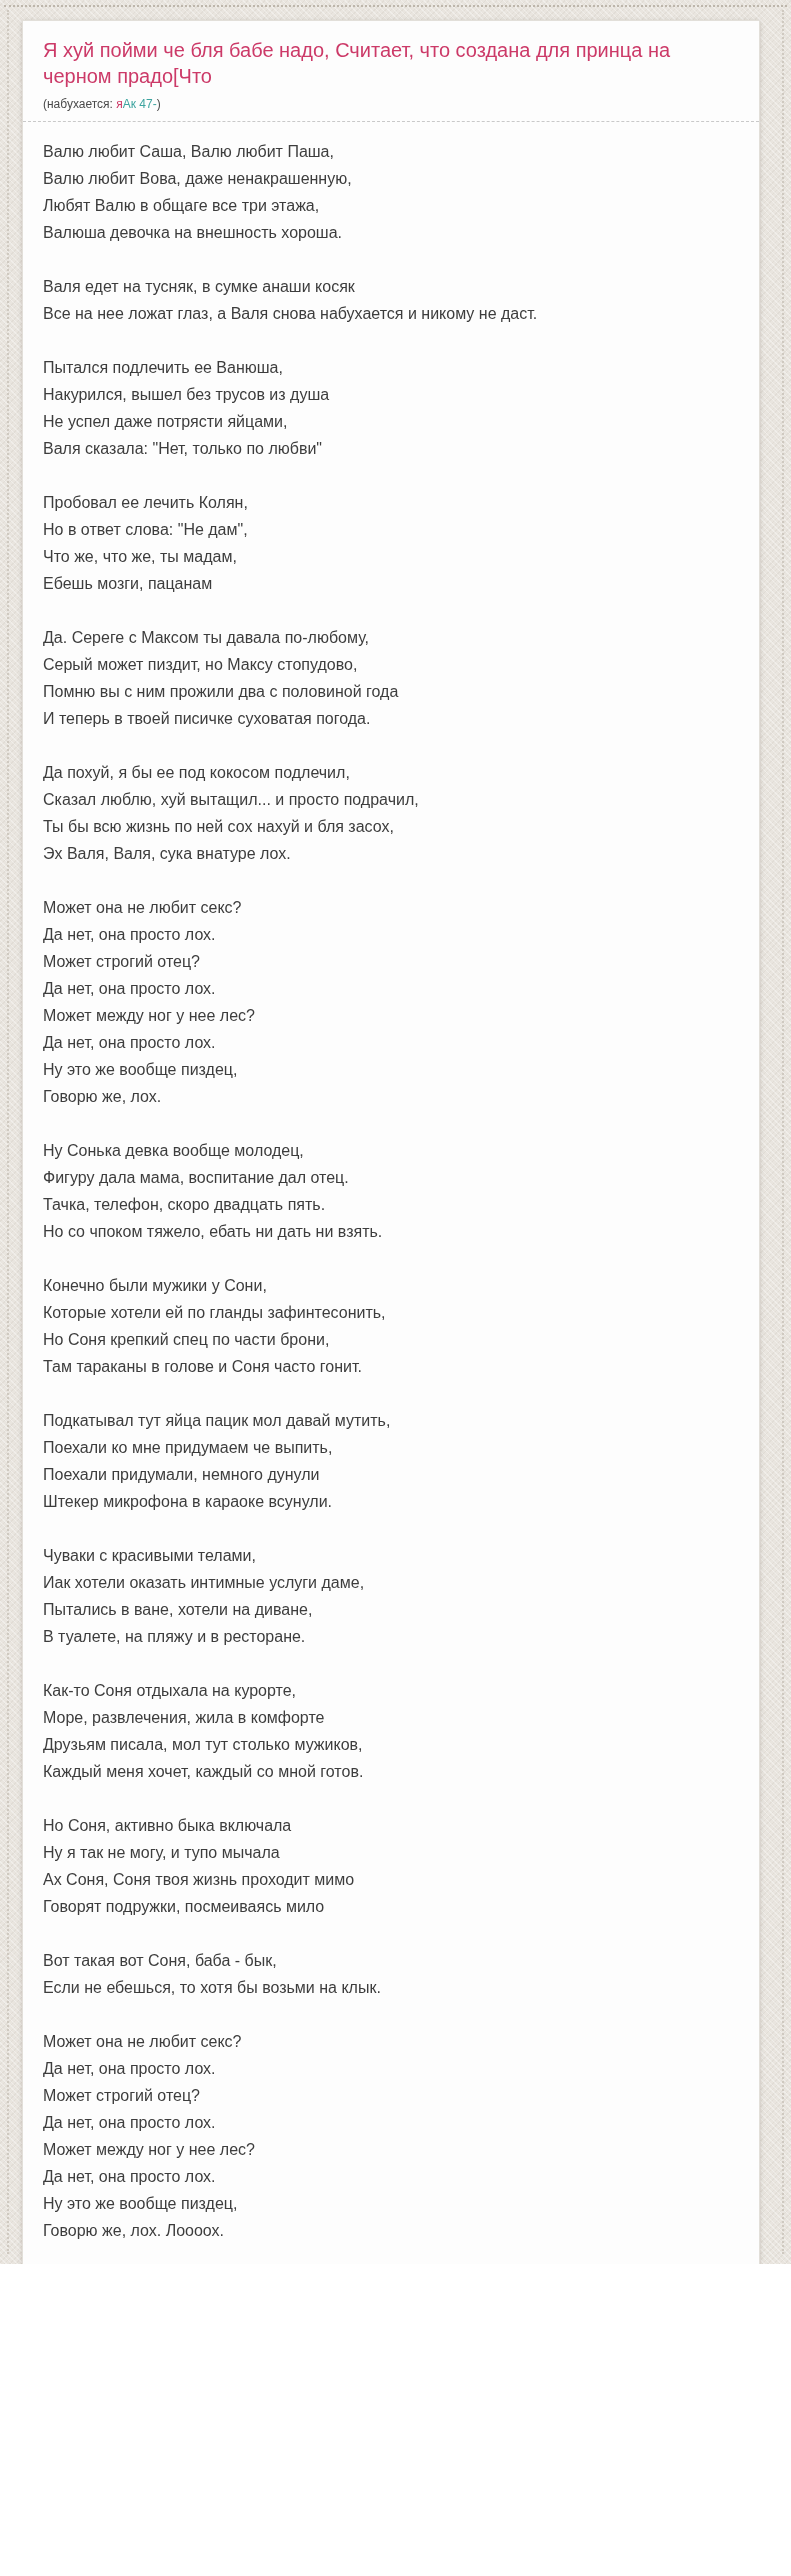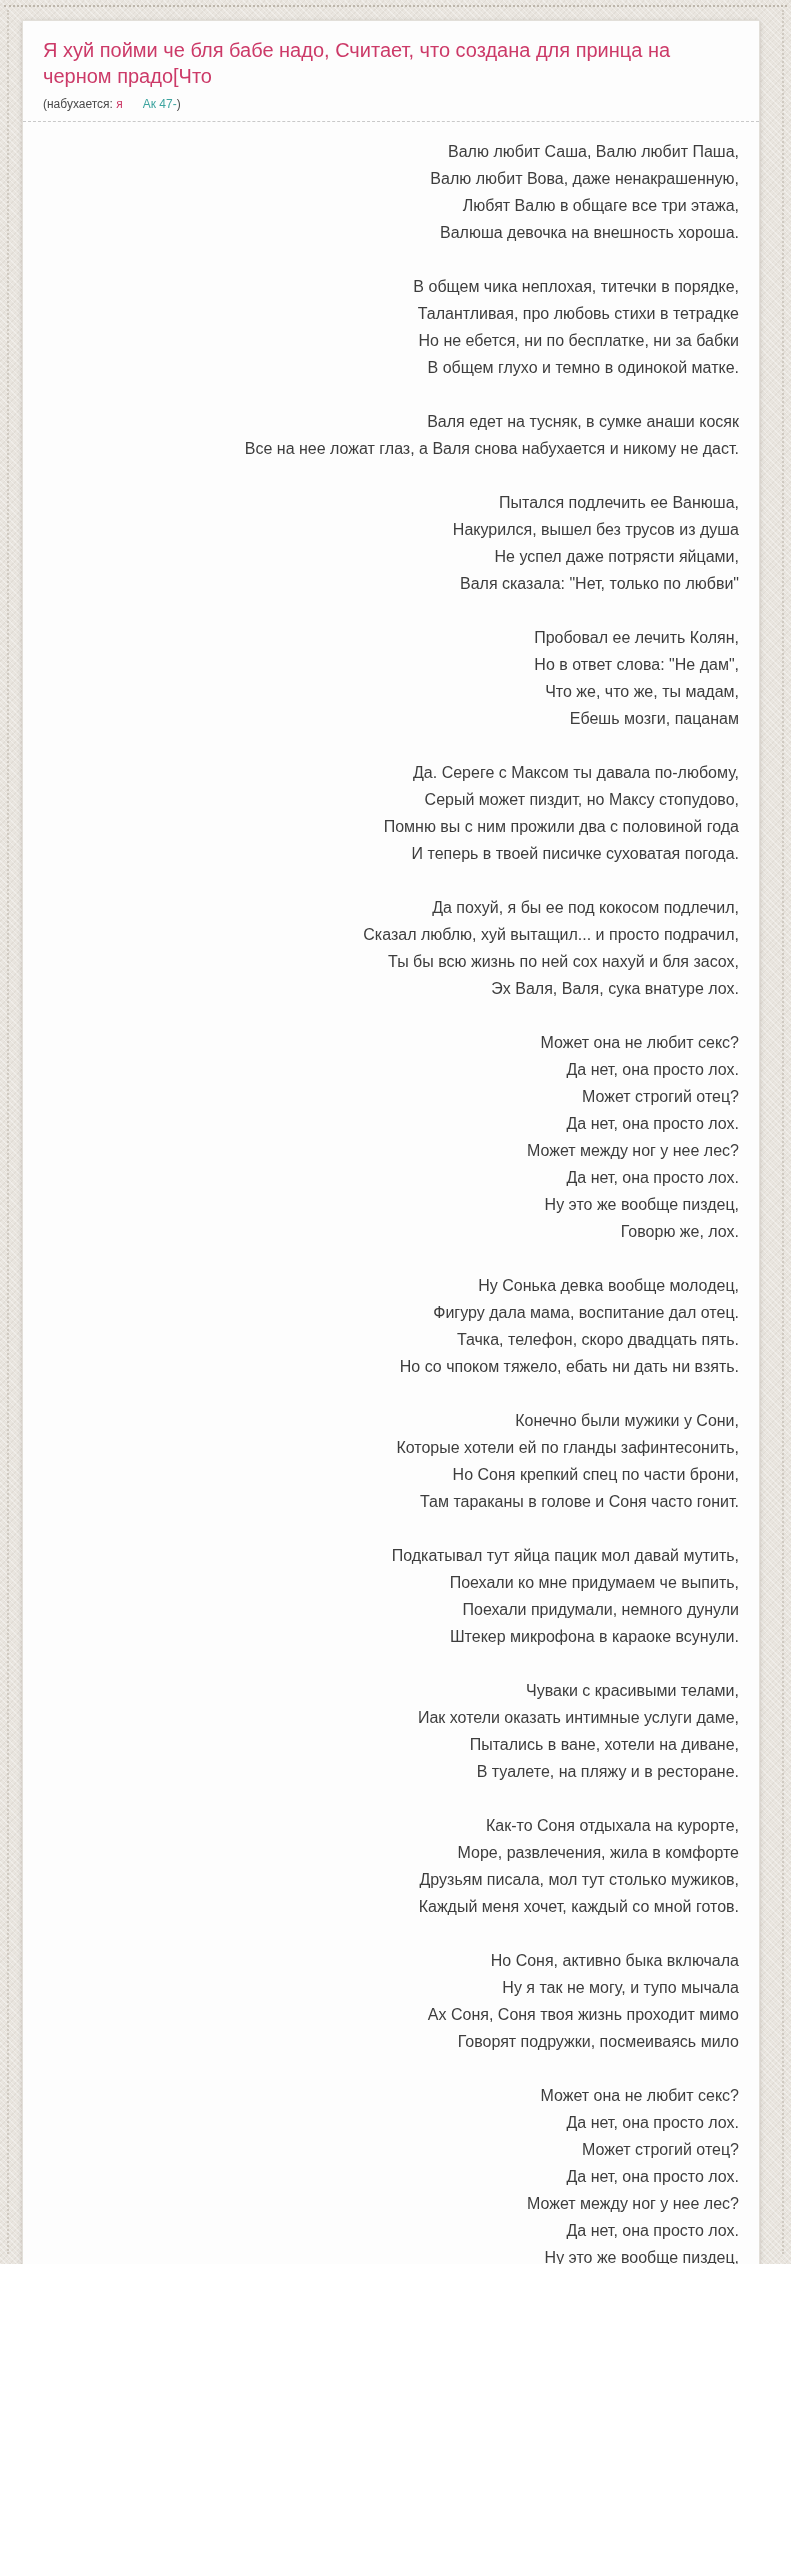--- a/index.html
+++ b/index.html
@@ -54,65 +54,65 @@
     font-weight: normal;
   }
 
   .artist-line {
     margin-top: 7px;
     font-size: 12px;
     color: #4a4a4a;
     line-height: 16px;
   }
   .artist-line .artist-mark { color: #cc3a68; text-decoration: none; }
-  .artist-line a.artist-link { color: #3da49f; text-decoration: none; margin-left: 20px; }
+  .artist-line a.artist-link { color: #3da49f; text-decoration: none; }
 
   .separator {
     margin: 9px -20px 0 -20px;
     border-top: 1px dashed #c9c9c9;
     height: 0;
   }
 
   .lyrics {
     margin-top: 16px;
     font-size: 16px;
     line-height: 27px;
     color: #3d3d3d;
   }
-  .lyrics p { margin: 0 0 27px 0; text-align: right; }
+  .lyrics p { margin: 0 0 27px 0; }
 </style>
 </head>
 <body>
 
 <div class="page">
   <div class="stitch-h top"></div>
   <div class="stitch-v left"></div>
   <div class="stitch-v right"></div>
 
   <div class="card">
     <h1 class="song-title">Я хуй пойми че бля бабе надо, Считает, что создана для принца на черном прадо[Что</h1>
 
     <div class="artist-line"><span>(набухается: </span><span class="artist-mark">я</span><a class="artist-link" href="#">Ак 47-</a><span>)</span></div>
 
     <div class="separator"></div>
 
     <div class="lyrics">
         <p>Валю любит Саша, Валю любит Паша,<br>Валю любит Вова, даже ненакрашенную,<br>Любят Валю в общаге все три этажа,<br>Валюша девочка на внешность хороша.</p>
-        <p>В общем чика неплохая, титечки в порядке,<br>Талантливая, про любовь стихи в тетрадке<br>Но не ебется, ни по бесплатке, ни за бабки<br>В общем глухо и темно в одинокой матке.</p>
         <p>Валя едет на тусняк, в сумке анаши косяк<br>Все на нее ложат глаз, а Валя снова набухается и никому не даст.</p>
         <p>Пытался подлечить ее Ванюша,<br>Накурился, вышел без трусов из душа<br>Не успел даже потрясти яйцами,<br>Валя сказала: "Нет, только по любви"</p>
         <p>Пробовал ее лечить Колян,<br>Но в ответ слова: "Не дам",<br>Что же, что же, ты мадам,<br>Ебешь мозги, пацанам</p>
         <p>Да. Сереге с Максом ты давала по-любому,<br>Серый может пиздит, но Максу стопудово,<br>Помню вы с ним прожили два с половиной года<br>И теперь в твоей писичке суховатая погода.</p>
         <p>Да похуй, я бы ее под кокосом подлечил,<br>Сказал люблю, хуй вытащил... и просто подрачил,<br>Ты бы всю жизнь по ней сох нахуй и бля засох,<br>Эх Валя, Валя, сука внатуре лох.</p>
         <p>Может она не любит секс?<br>Да нет, она просто лох.<br>Может строгий отец?<br>Да нет, она просто лох.<br>Может между ног у нее лес?<br>Да нет, она просто лох.<br>Ну это же вообще пиздец,<br>Говорю же, лох.</p>
         <p>Ну Сонька девка вообще молодец,<br>Фигуру дала мама, воспитание дал отец.<br>Тачка, телефон, скоро двадцать пять.<br>Но со чпоком тяжело, ебать ни дать ни взять.</p>
         <p>Конечно были мужики у Сони,<br>Которые хотели ей по гланды зафинтесонить,<br>Но Соня крепкий спец по части брони,<br>Там тараканы в голове и Соня часто гонит.</p>
         <p>Подкатывал тут яйца пацик мол давай мутить,<br>Поехали ко мне придумаем че выпить,<br>Поехали придумали, немного дунули<br>Штекер микрофона в караоке всунули.</p>
         <p>Чуваки с красивыми телами,<br>Иак хотели оказать интимные услуги даме,<br>Пытались в ване, хотели на диване,<br>В туалете, на пляжу и в ресторане.</p>
         <p>Как-то Соня отдыхала на курорте,<br>Море, развлечения, жила в комфорте<br>Друзьям писала, мол тут столько мужиков,<br>Каждый меня хочет, каждый со мной готов.</p>
         <p>Но Соня, активно быка включала<br>Ну я так не могу, и тупо мычала<br>Ах Соня, Соня твоя жизнь проходит мимо<br>Говорят подружки, посмеиваясь мило</p>
+        <p>Вот такая вот Соня, баба - бык,<br>Если не ебешься, то хотя бы возьми на клык.</p>
         <p>Может она не любит секс?<br>Да нет, она просто лох.<br>Может строгий отец?<br>Да нет, она просто лох.<br>Может между ног у нее лес?<br>Да нет, она просто лох.<br>Ну это же вообще пиздец,<br>Говорю же, лох. Лоооох.</p>
       </div>
   </div>
 
   <div class="stitch-h bottom"></div>
 </div>
 
 
 </body></html>

